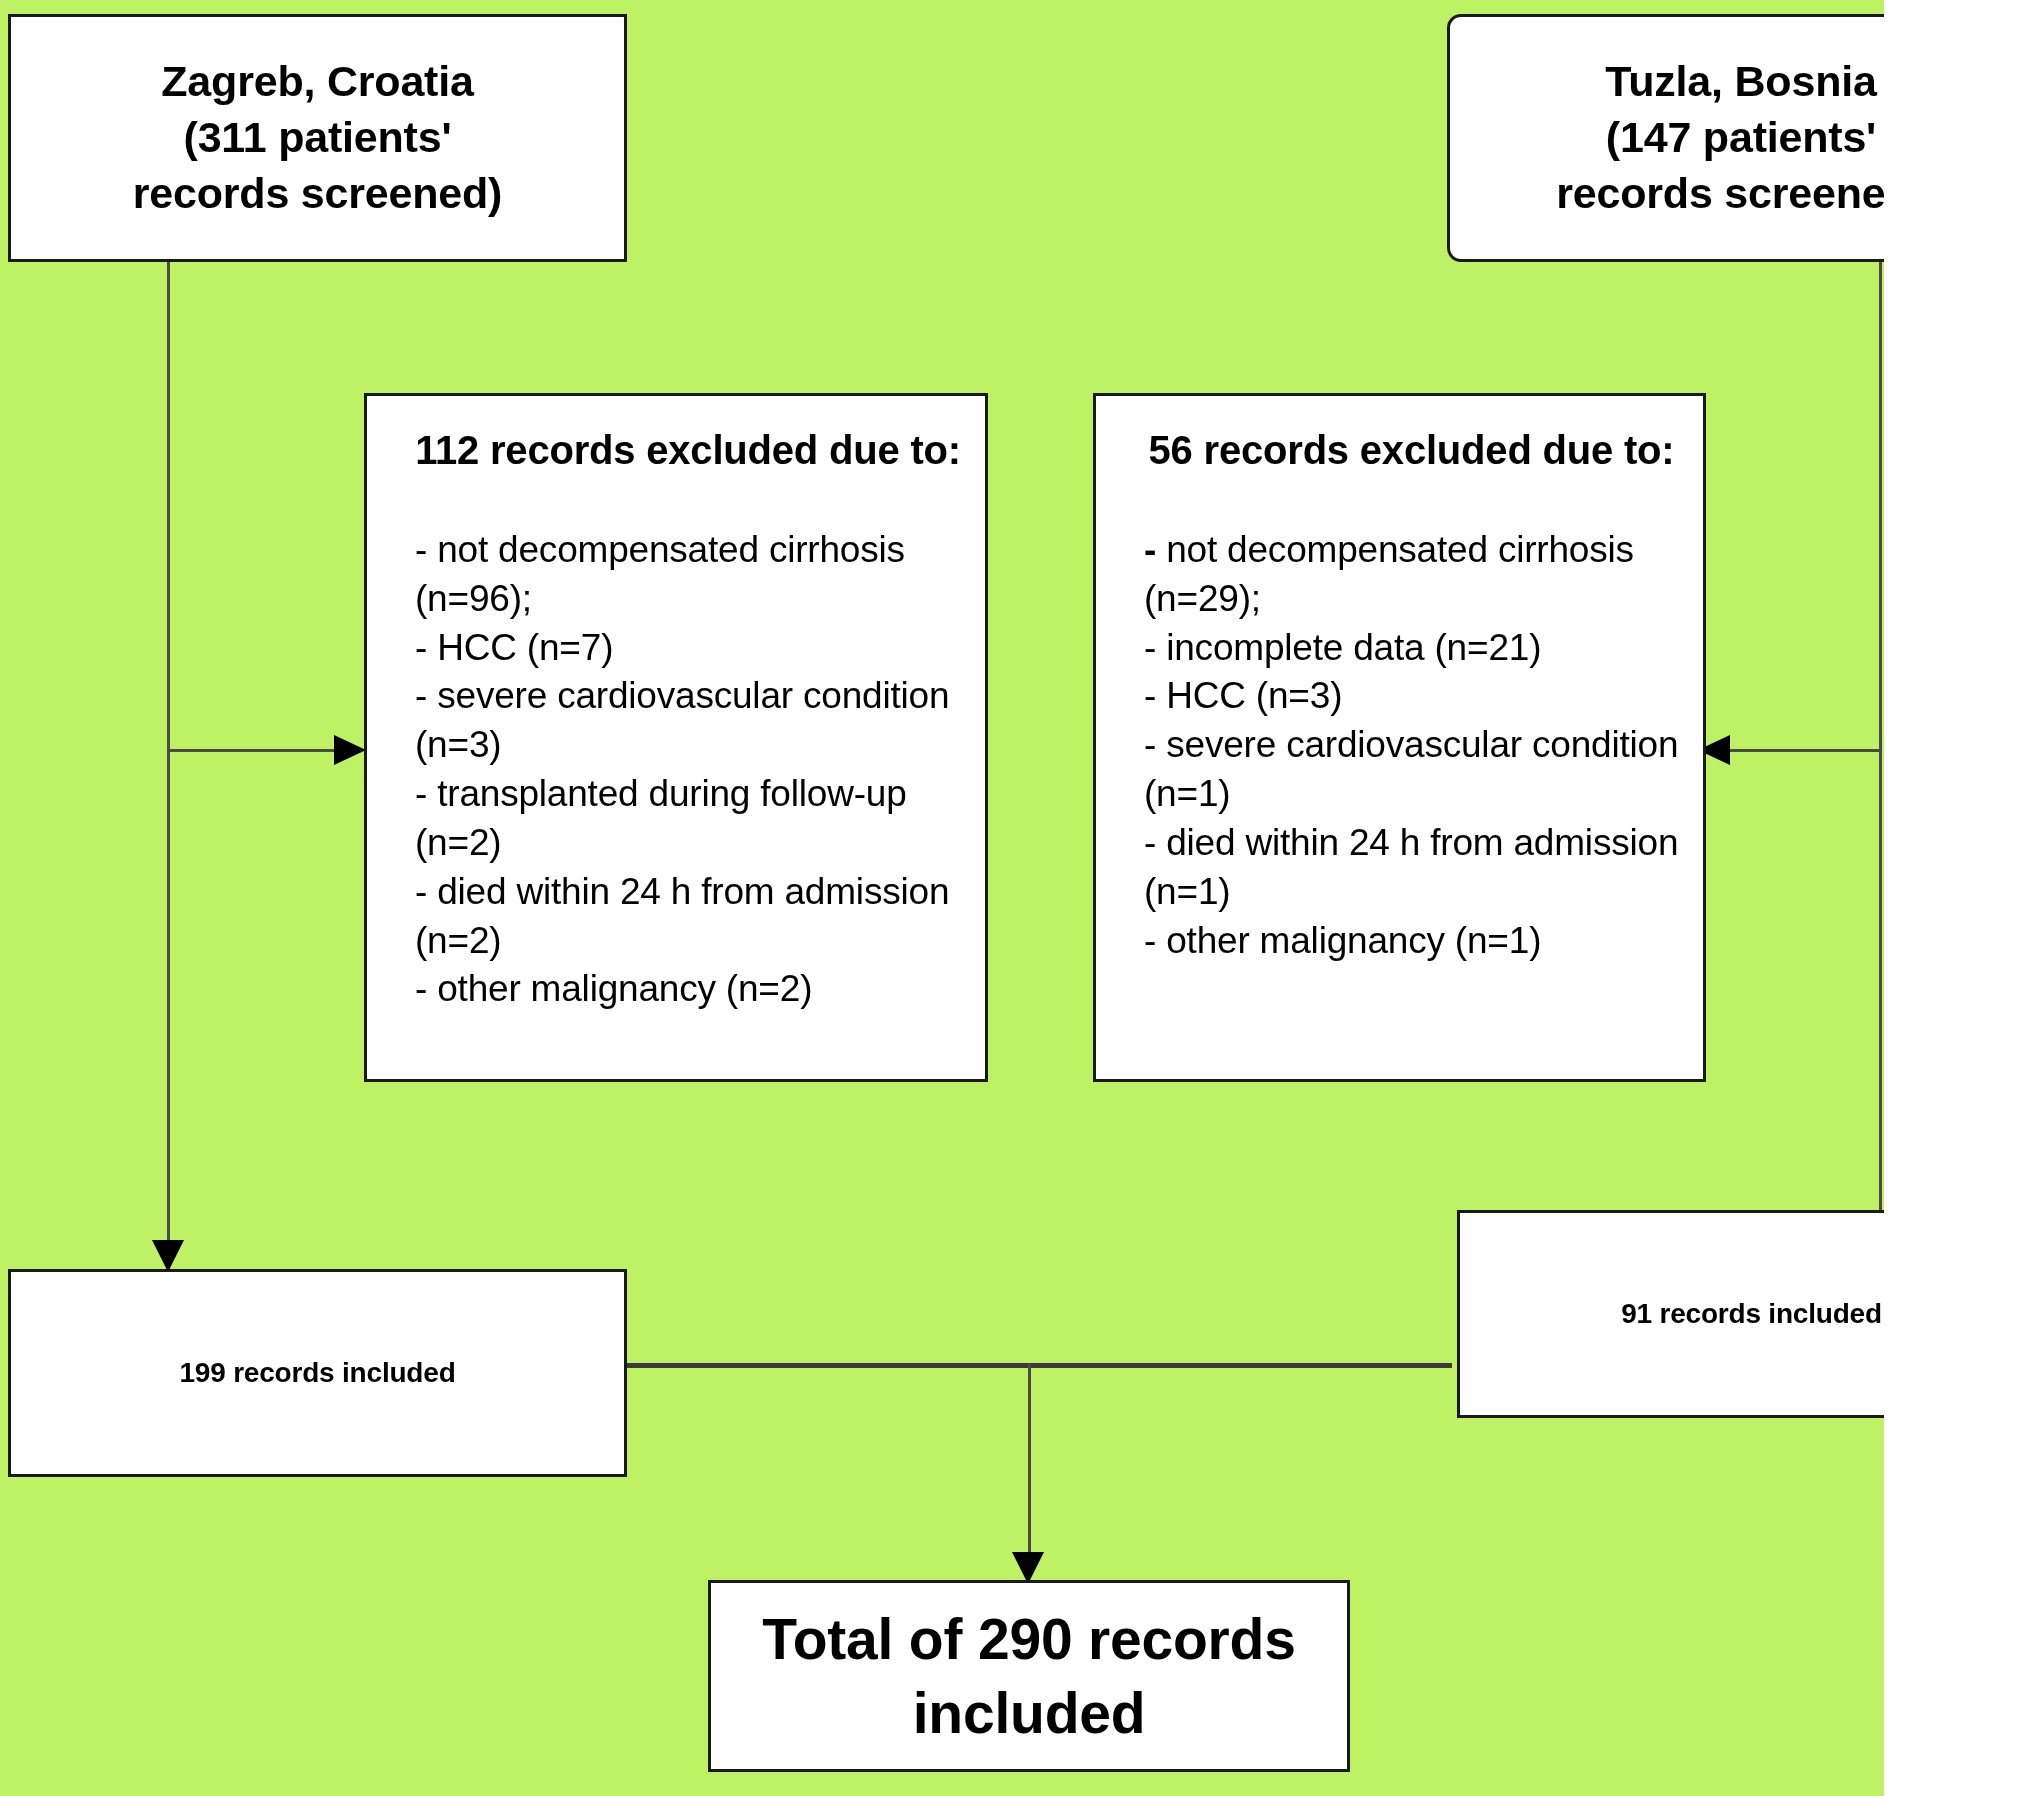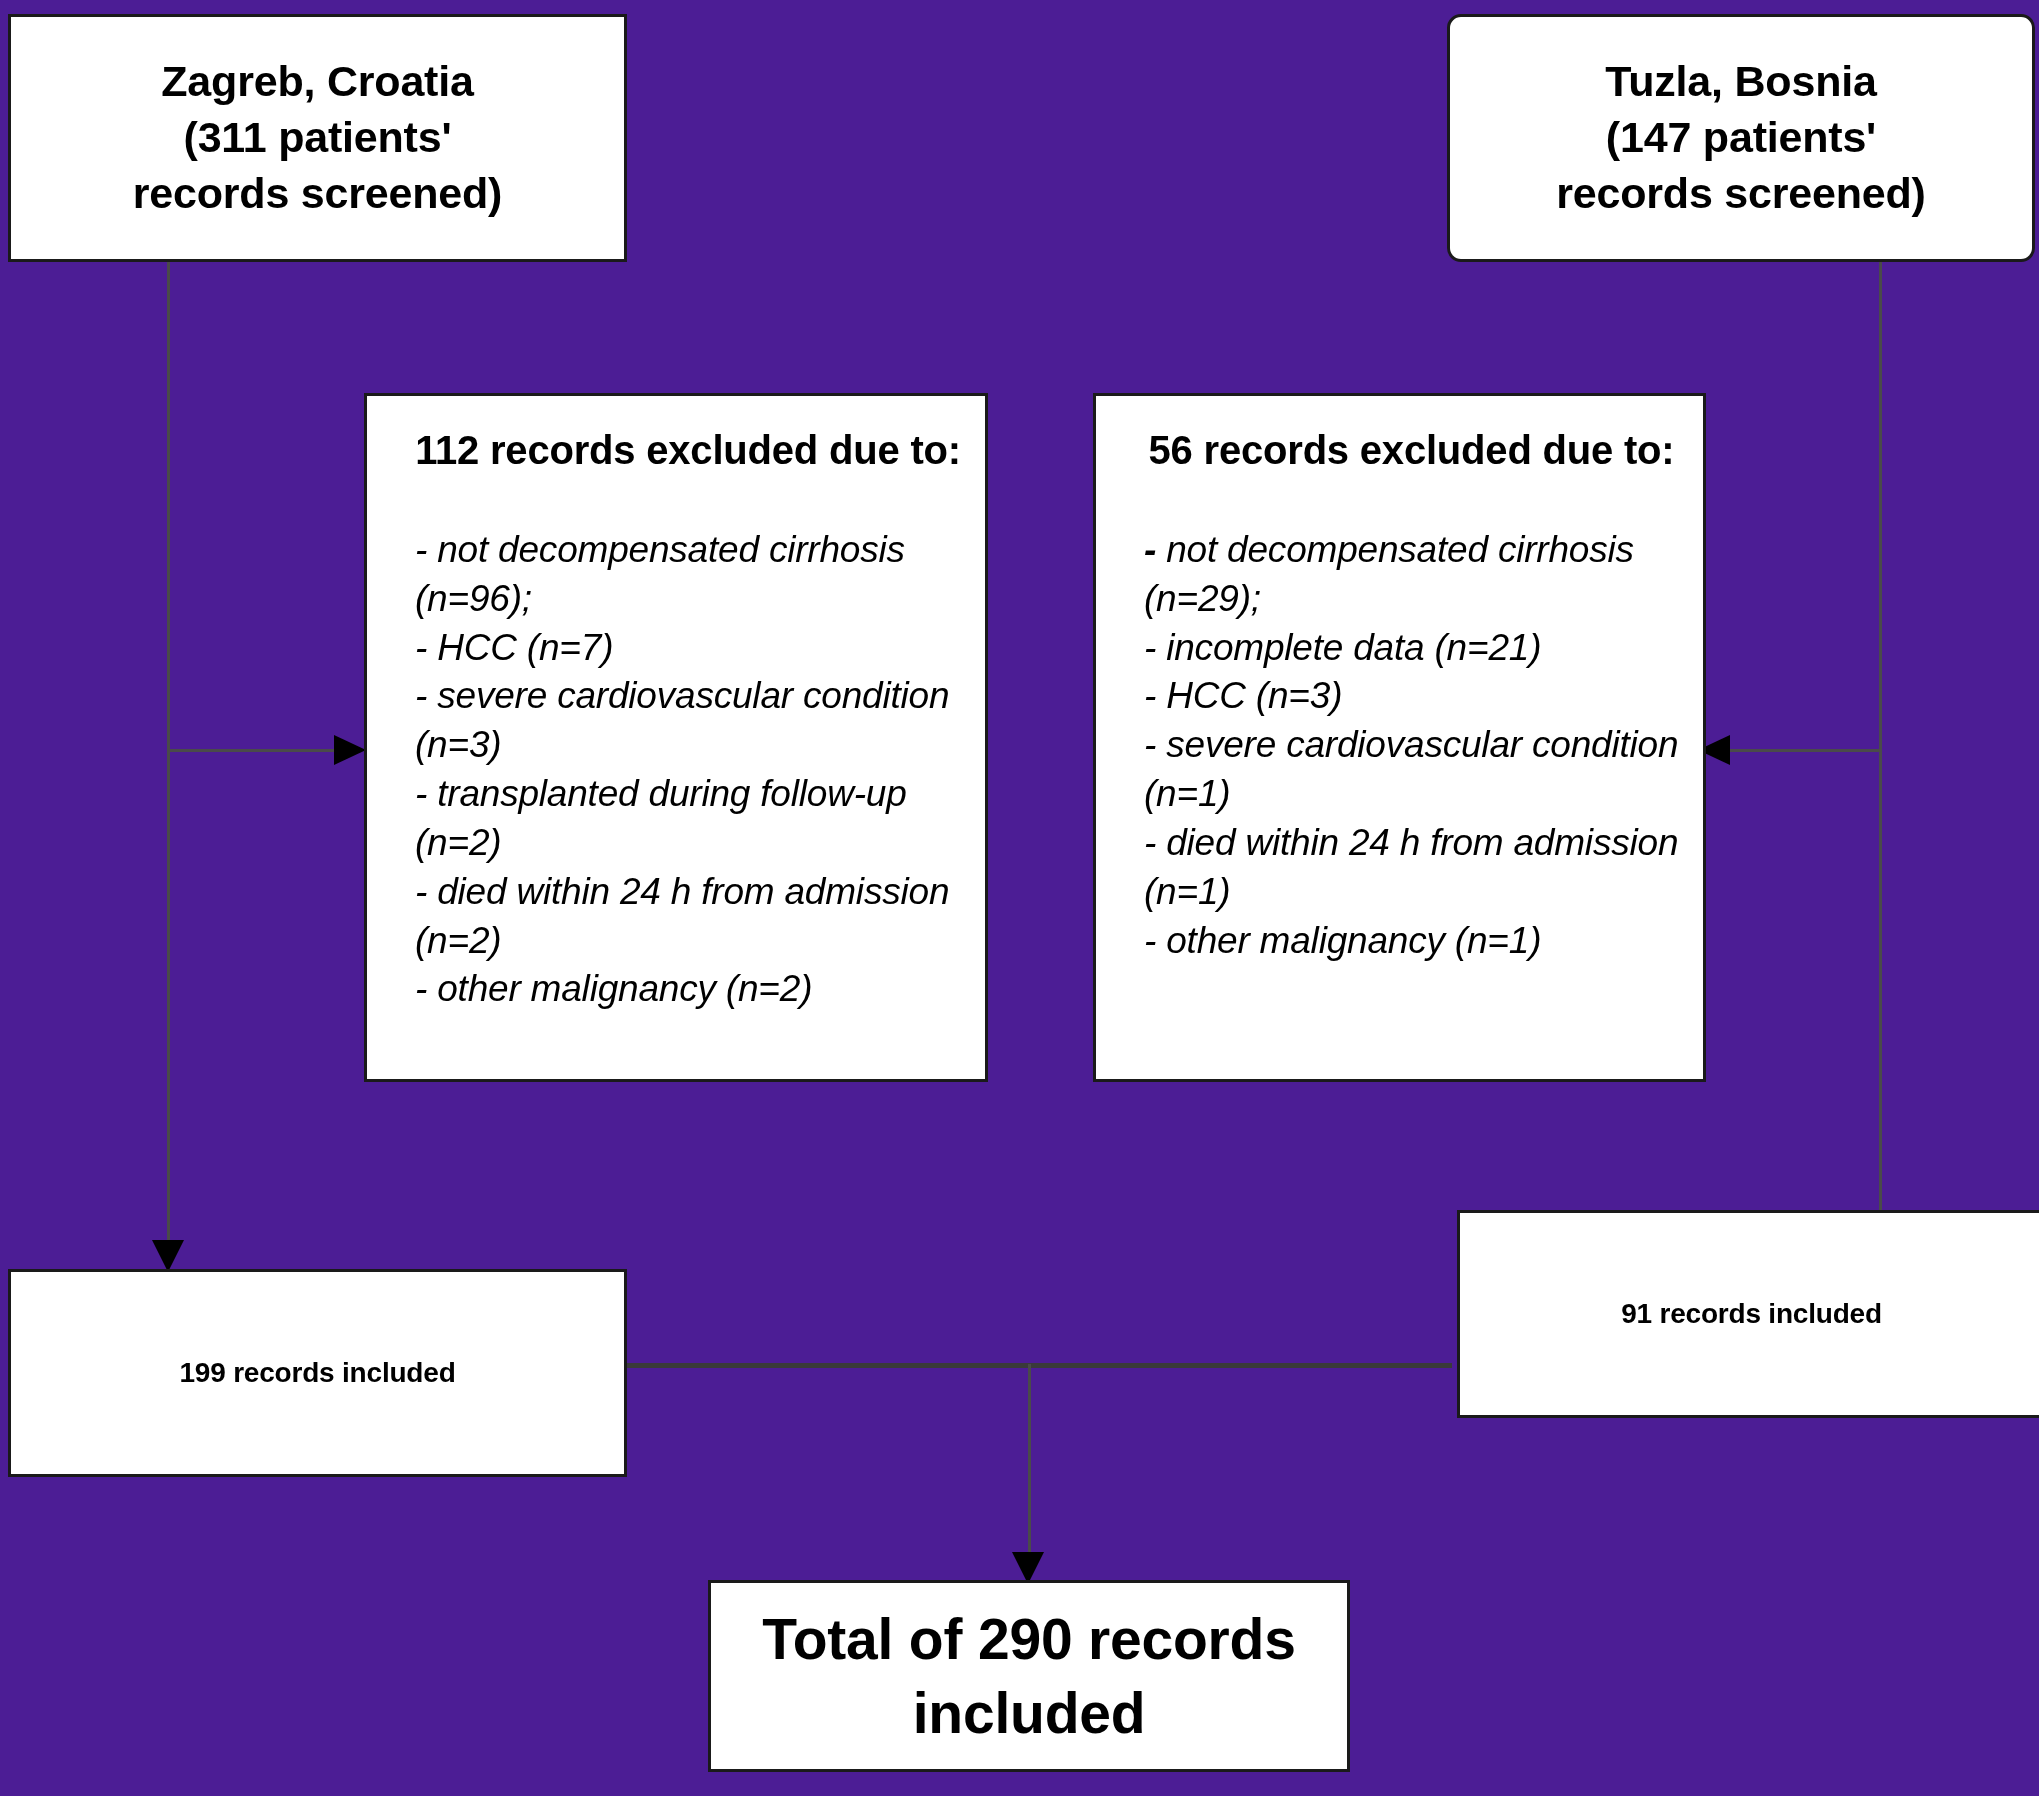--- a/index.html
+++ b/index.html
@@ -6,23 +6,23 @@
     margin: 0;
     padding: 0;
     background: #ffffff;
   }
   body {
     font-family: "Liberation Sans", sans-serif;
     color: #000000;
   }
   #canvas {
     position: relative;
-    width: 2039px;
+    width: 1884px;
     height: 1796px;
-    background: #4c1d95;
+    background: #bef264;
     overflow: hidden;
   }
 
   .box {
     position: absolute;
     box-sizing: border-box;
     border: 3.2px solid #1a1a1a;
     background: #ffffff;
     display: flex;
     align-items: center;
@@ -61,21 +61,20 @@
     letter-spacing: -0.2px;
   }
   .excl-list {
     font-size: 37px;
     line-height: 1.32;
     letter-spacing: -0.2px;
   }
   .excl-item {
     margin: 0;
     text-indent: 0;
-    font-style: italic;
   }
   .excl-item.bold-dash::first-letter { font-weight: bold; }
 
   
   .inc-text {
     font-weight: bold;
     font-size: 28px;
     letter-spacing: -0.2px;
     text-align: center;
   }

